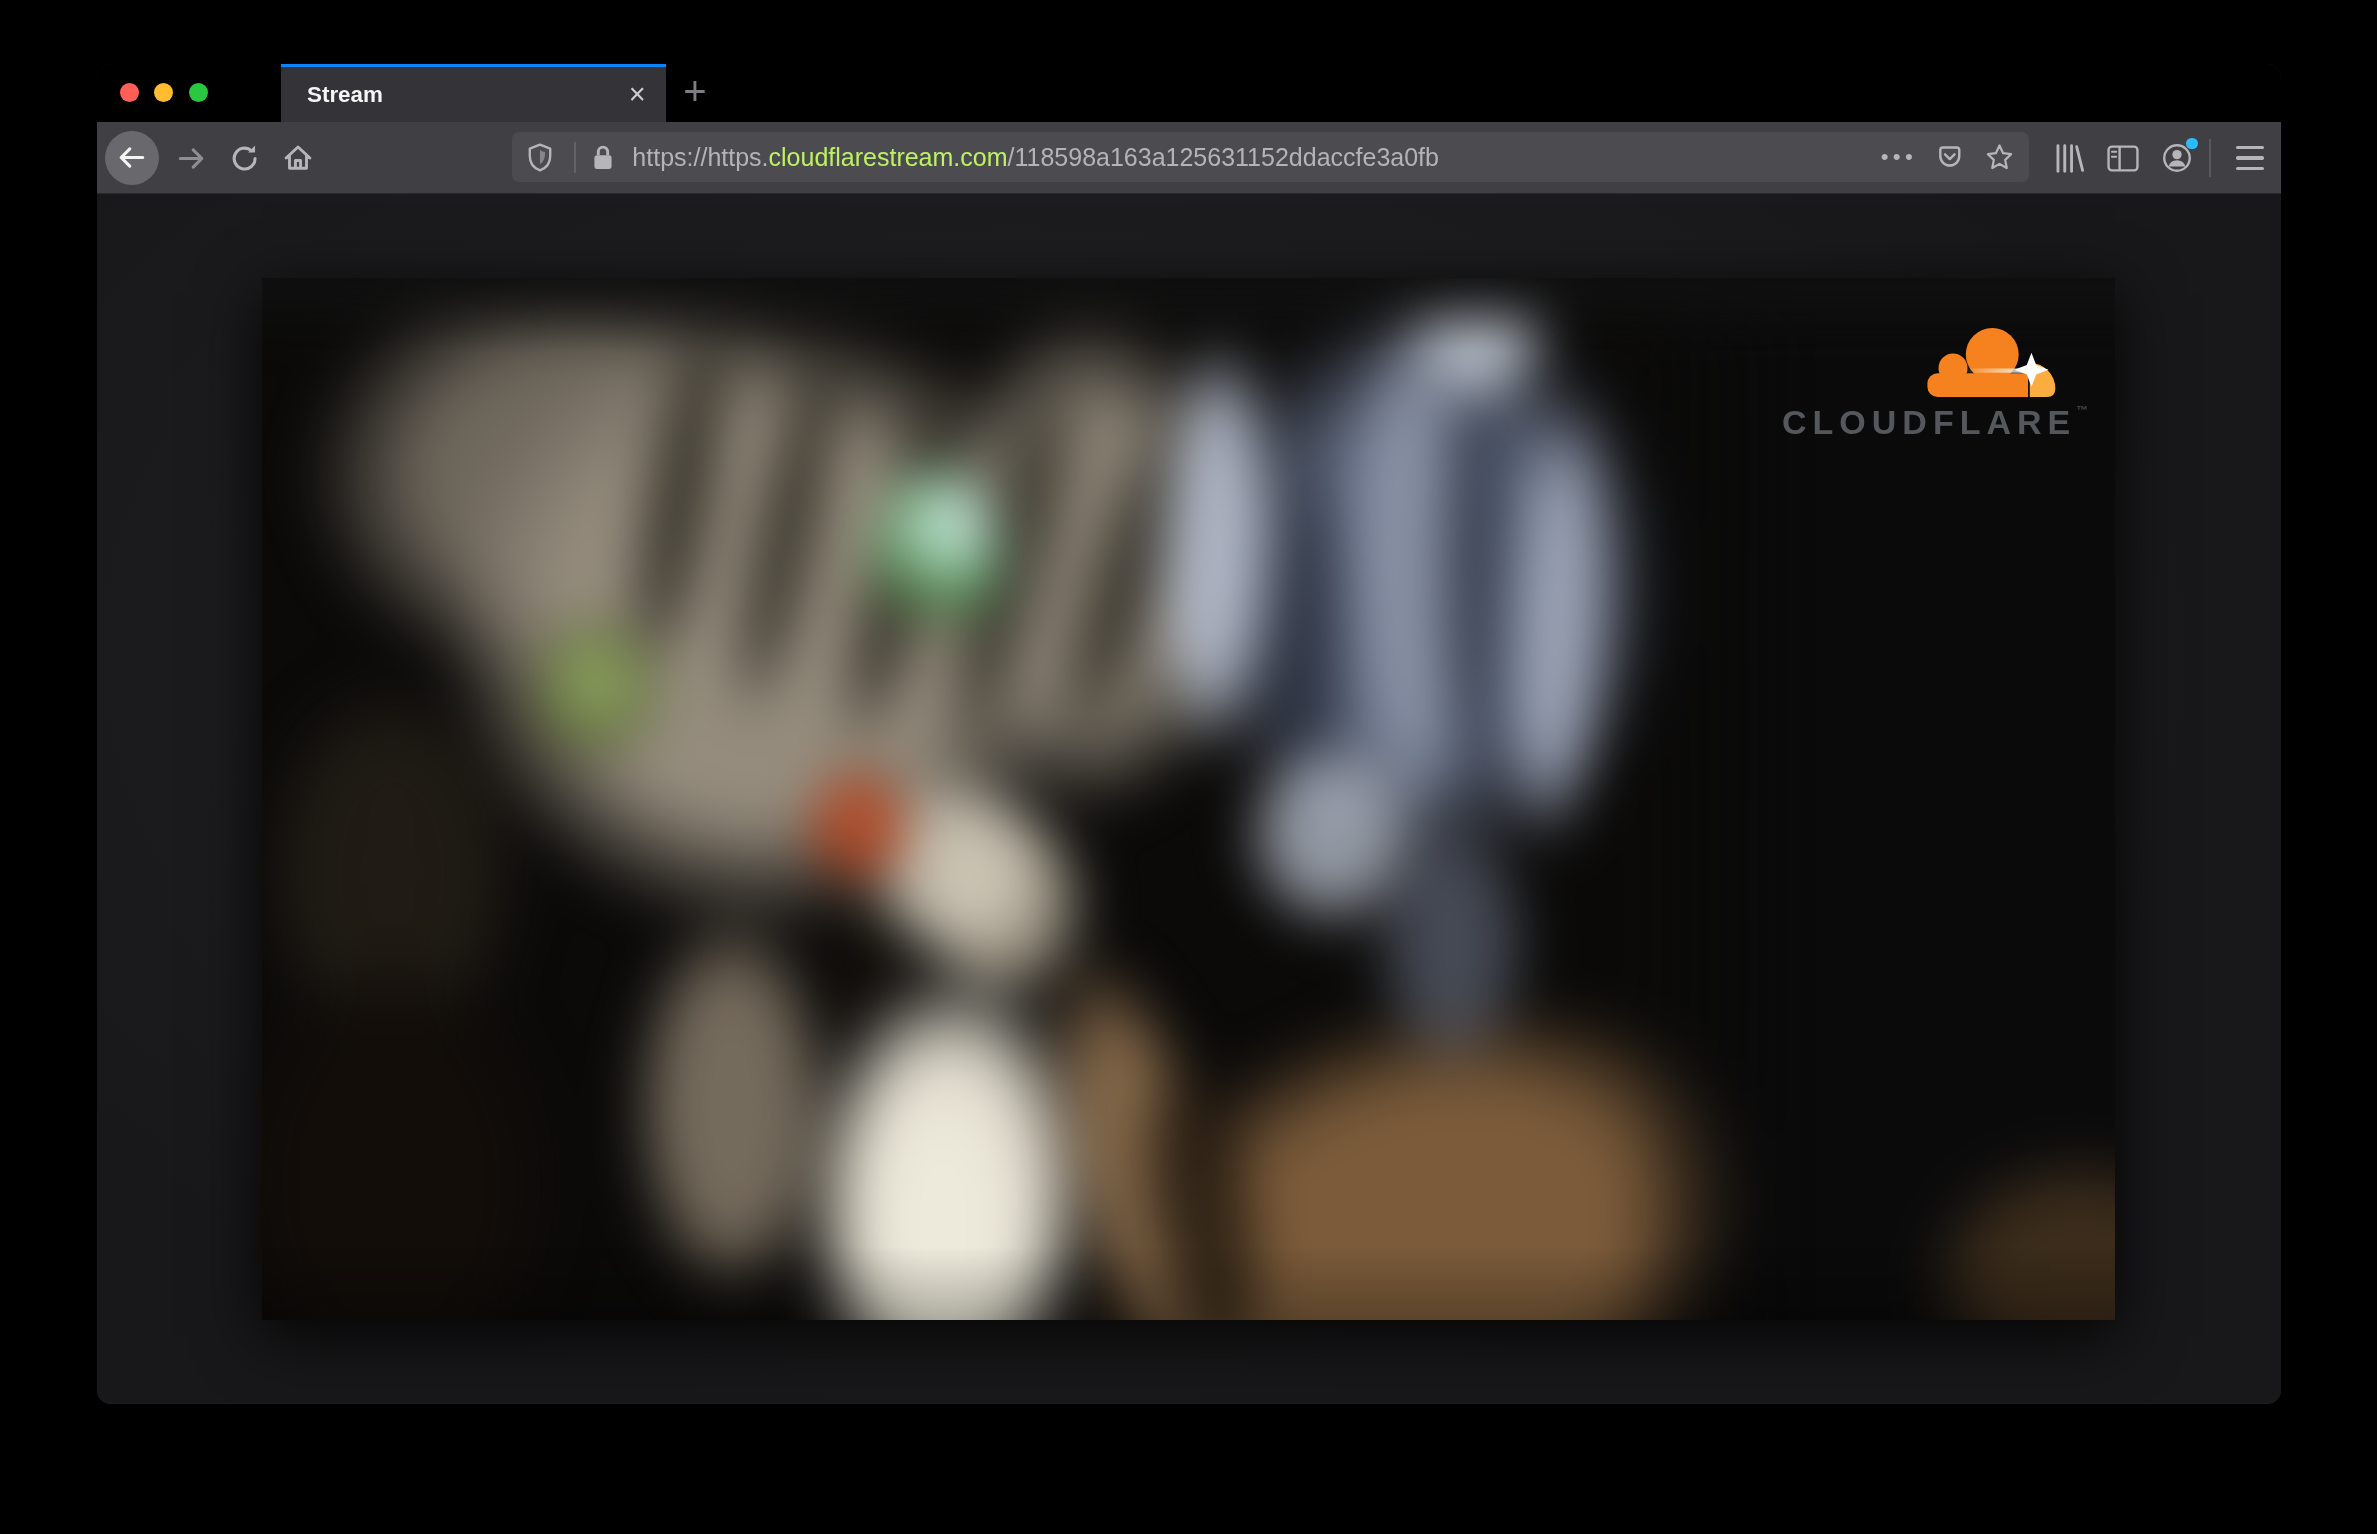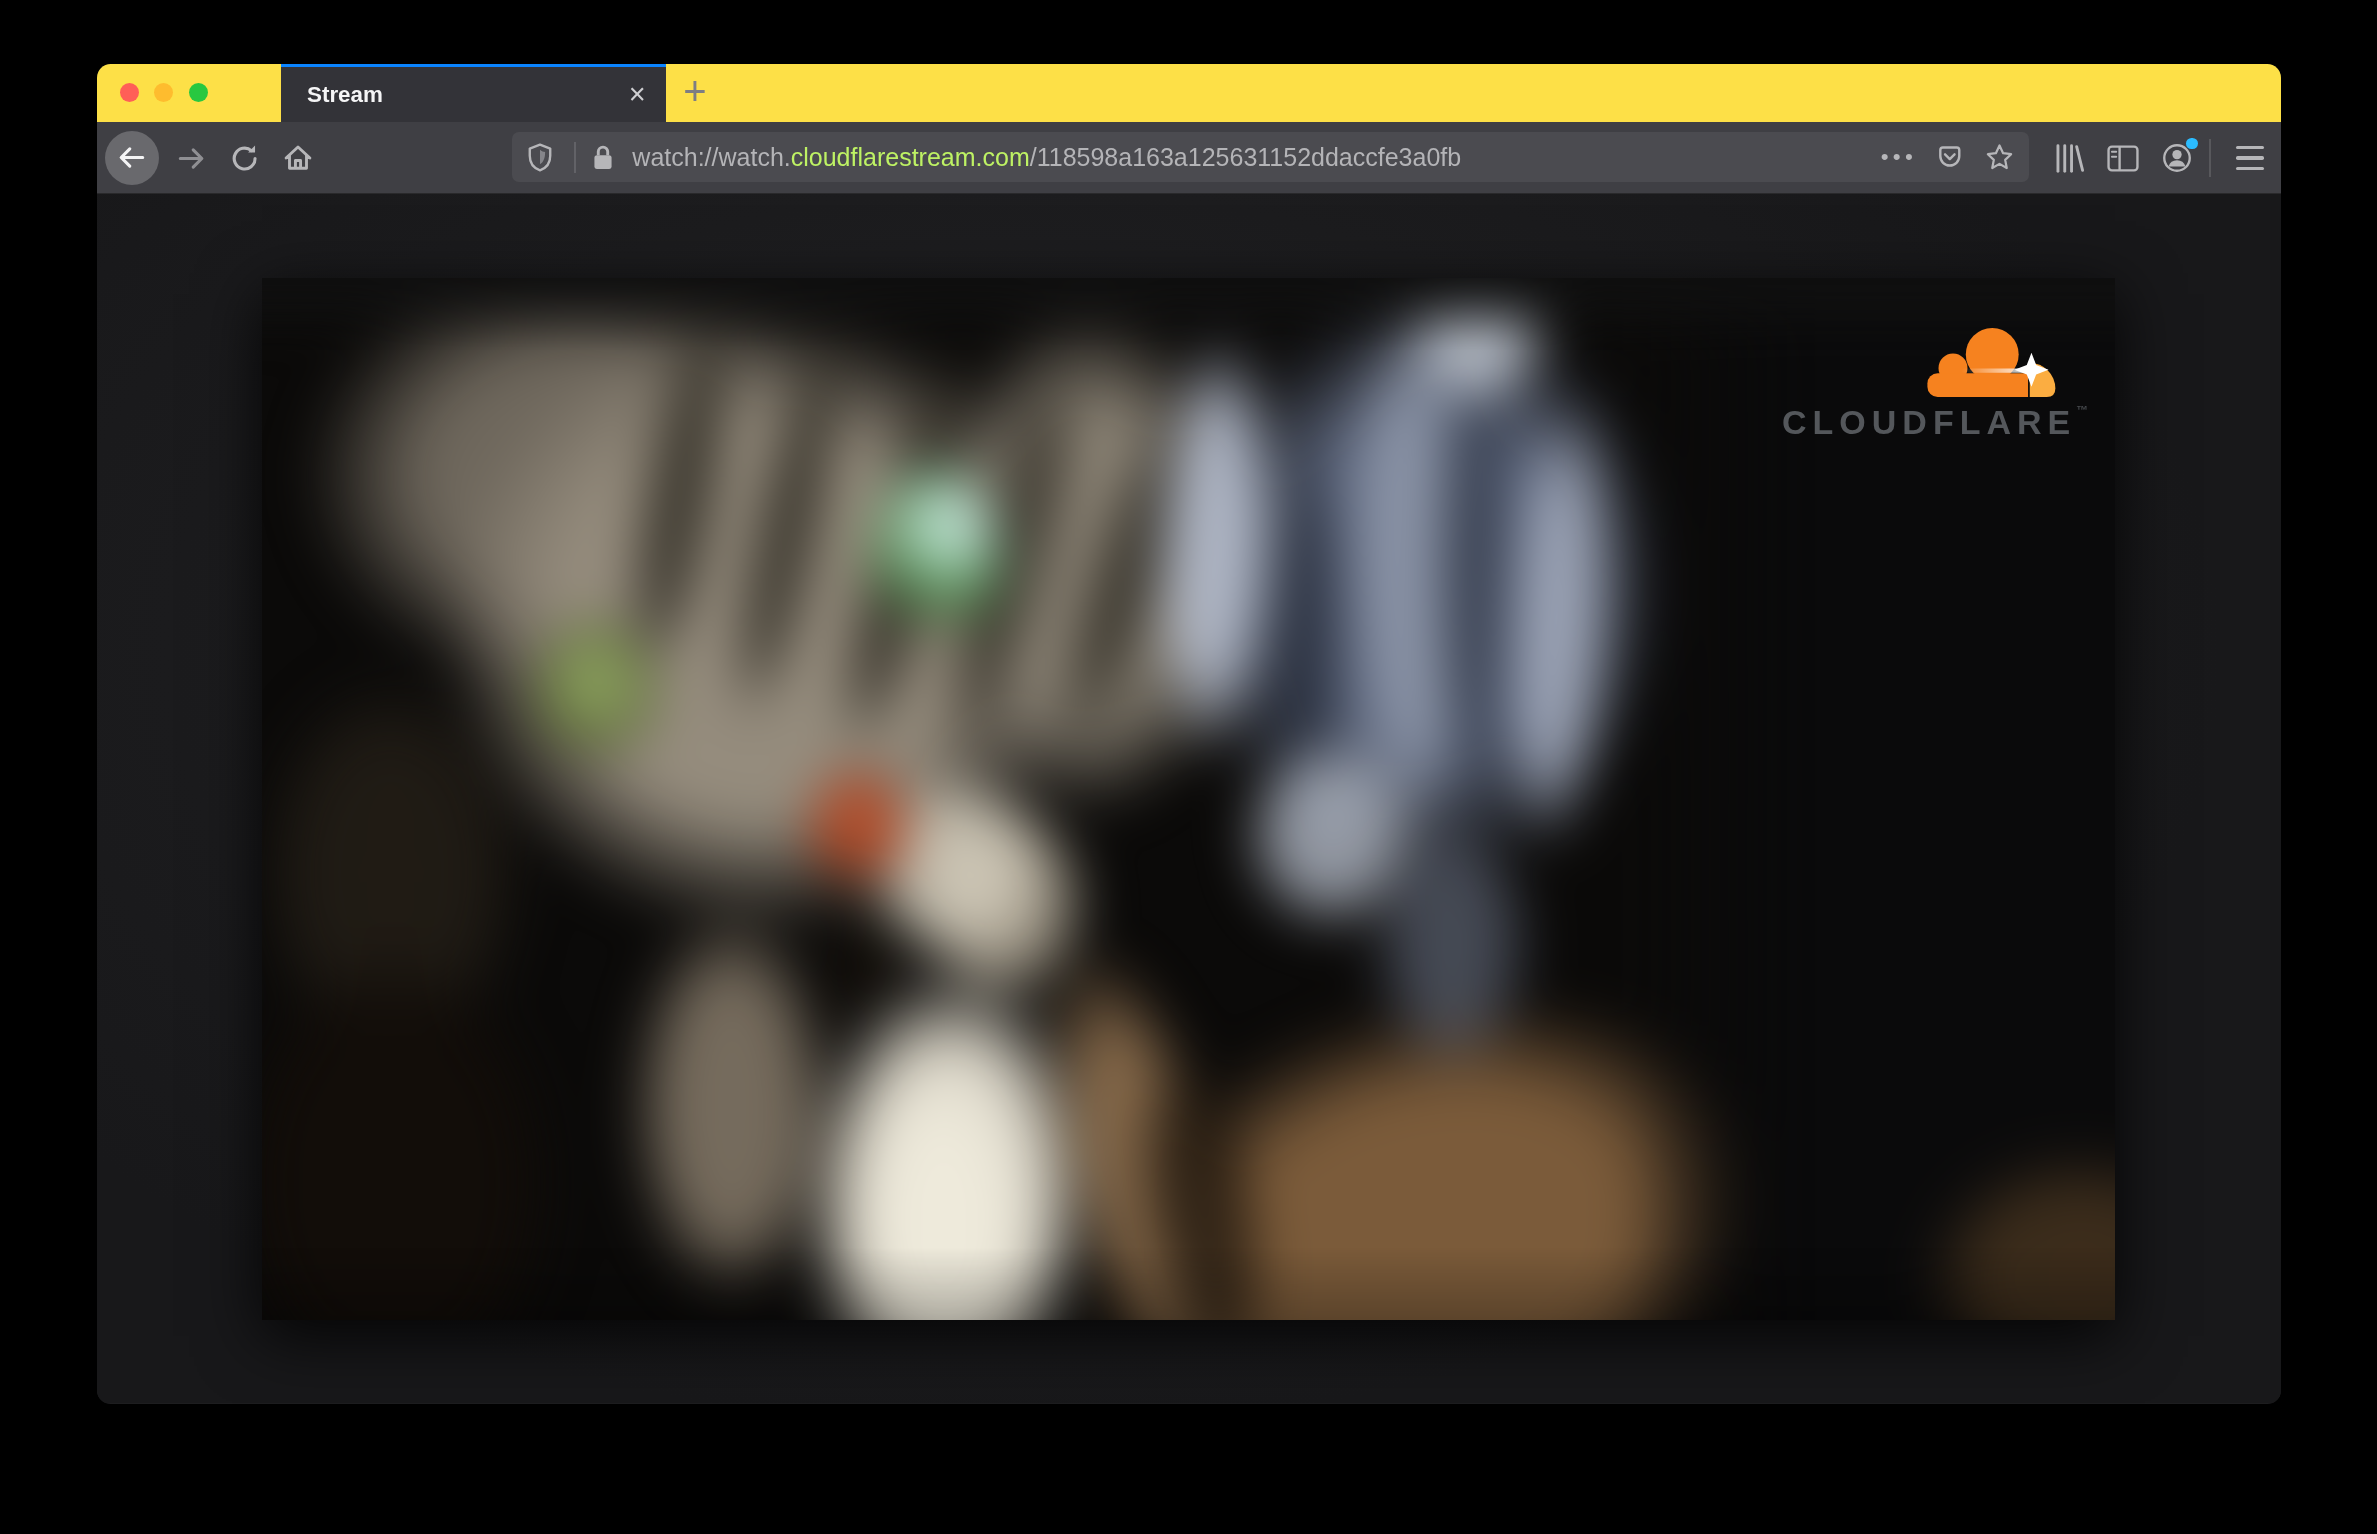--- a/index.html
+++ b/index.html
@@ -3,21 +3,21 @@
 <meta charset="utf-8">
 <style>
   * { box-sizing: border-box; margin: 0; padding: 0; }
   html,body { width: 2377px; height: 1534px; background: #000; overflow: hidden;
               font-family: "Liberation Sans", sans-serif; }
 
   .window { position: absolute; left: 97px; top: 64px; width: 2184px; height: 1340px;
             background: #1d1d1f; border-radius: 13.8px; overflow: hidden; }
 
   
-  .titlebar { position: relative; height: 58px; background: #fde047; }
+  .titlebar { position: relative; height: 58px; background: #000000; }
   .traffic { position: absolute; top: 19px; width: 19px; height: 19px; border-radius: 50%; }
   .t-red    { left: 23px;  background: #ff5f57; }
   .t-yellow { left: 57px;  background: #febc2e; }
   .t-green  { left: 92px; background: #28c840; }
 
   .tab { position: absolute; left: 184px; top: 0; width: 385px; height: 58px;
          background: #333338; border-top: 3.4px solid #0a84ff;
          display: flex; align-items: center; padding: 0 17px 0 26px; }
   .tab-title { color: #f5f5f6; font-size: 22.4px; font-weight: 700; flex: 1;
                white-space: nowrap; overflow: hidden; }
@@ -127,21 +127,21 @@
           <path d="M15 8 C17 10 19 10.5 21 10.5 C21 17 19.5 22 15 25 Z" fill="#b6b6b9" opacity=".55"></path>
         </svg>
       </span>
       <span class="sep"></span>
       <span class="in-url-icon" style="margin:0 3.4px;">
         <svg class="icon-svg" width="24" height="27.6" viewBox="0 0 28 32">
           <rect x="4" y="13" width="20" height="16" rx="3" fill="#b6b6b9"></rect>
           <path d="M8.5 13 V9 a5.5 5.5 0 0 1 11 0 V13" fill="none" stroke="#b6b6b9" stroke-width="3.4"></path>
         </svg>
       </span>
-      <span class="url-text"><span class="url-dim">watch://watch.</span><span class="url-domain">cloudflarestream.com</span><span class="url-dim">/118598a163a125631152ddaccfe3a0fb</span></span>
+      <span class="url-text"><span class="url-dim">https://https.</span><span class="url-domain">cloudflarestream.com</span><span class="url-dim">/118598a163a125631152ddaccfe3a0fb</span></span>
 
       <span class="page-actions">•••</span>
 
       <span class="in-url-icon">
         <svg class="icon-svg" width="27.6" height="27.6" viewBox="0 0 32 32">
           <path d="M5 7 q0-3 3-3 h16 q3 0 3 3 v7 a11 11 0 0 1 -22 0 z" fill="none" stroke="#b6b6b9" stroke-width="2.8" stroke-linejoin="round"></path>
           <path d="M10.5 12 L16 17.5 L21.5 12" fill="none" stroke="#b6b6b9" stroke-width="2.8" stroke-linecap="round" stroke-linejoin="round"></path>
         </svg>
       </span>
 

